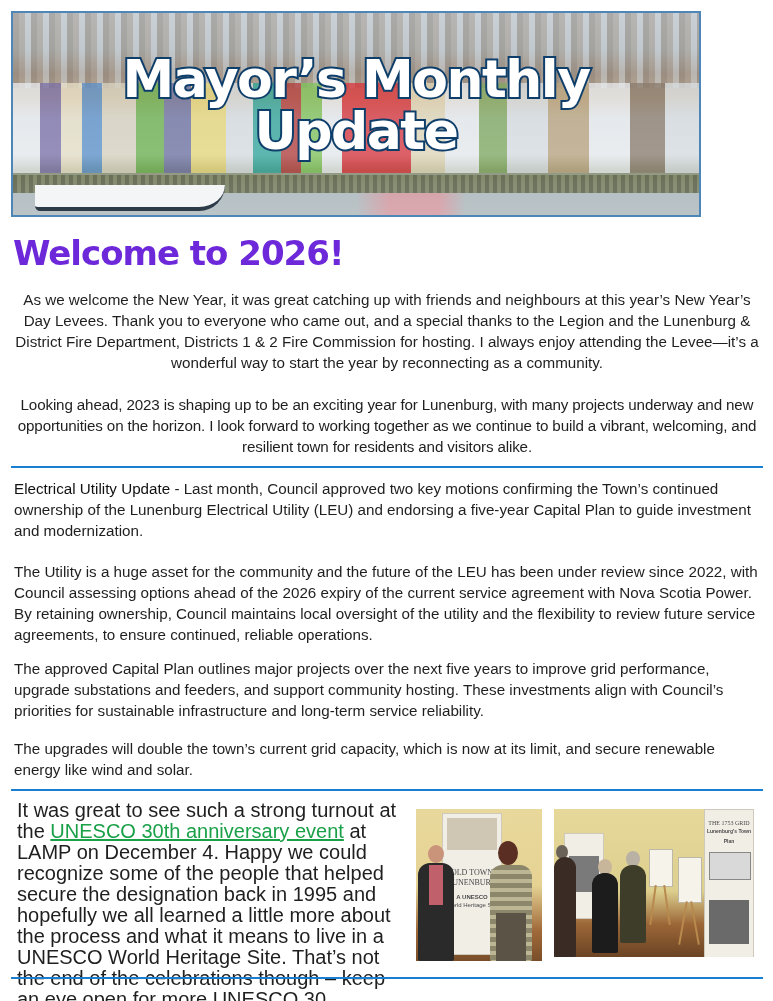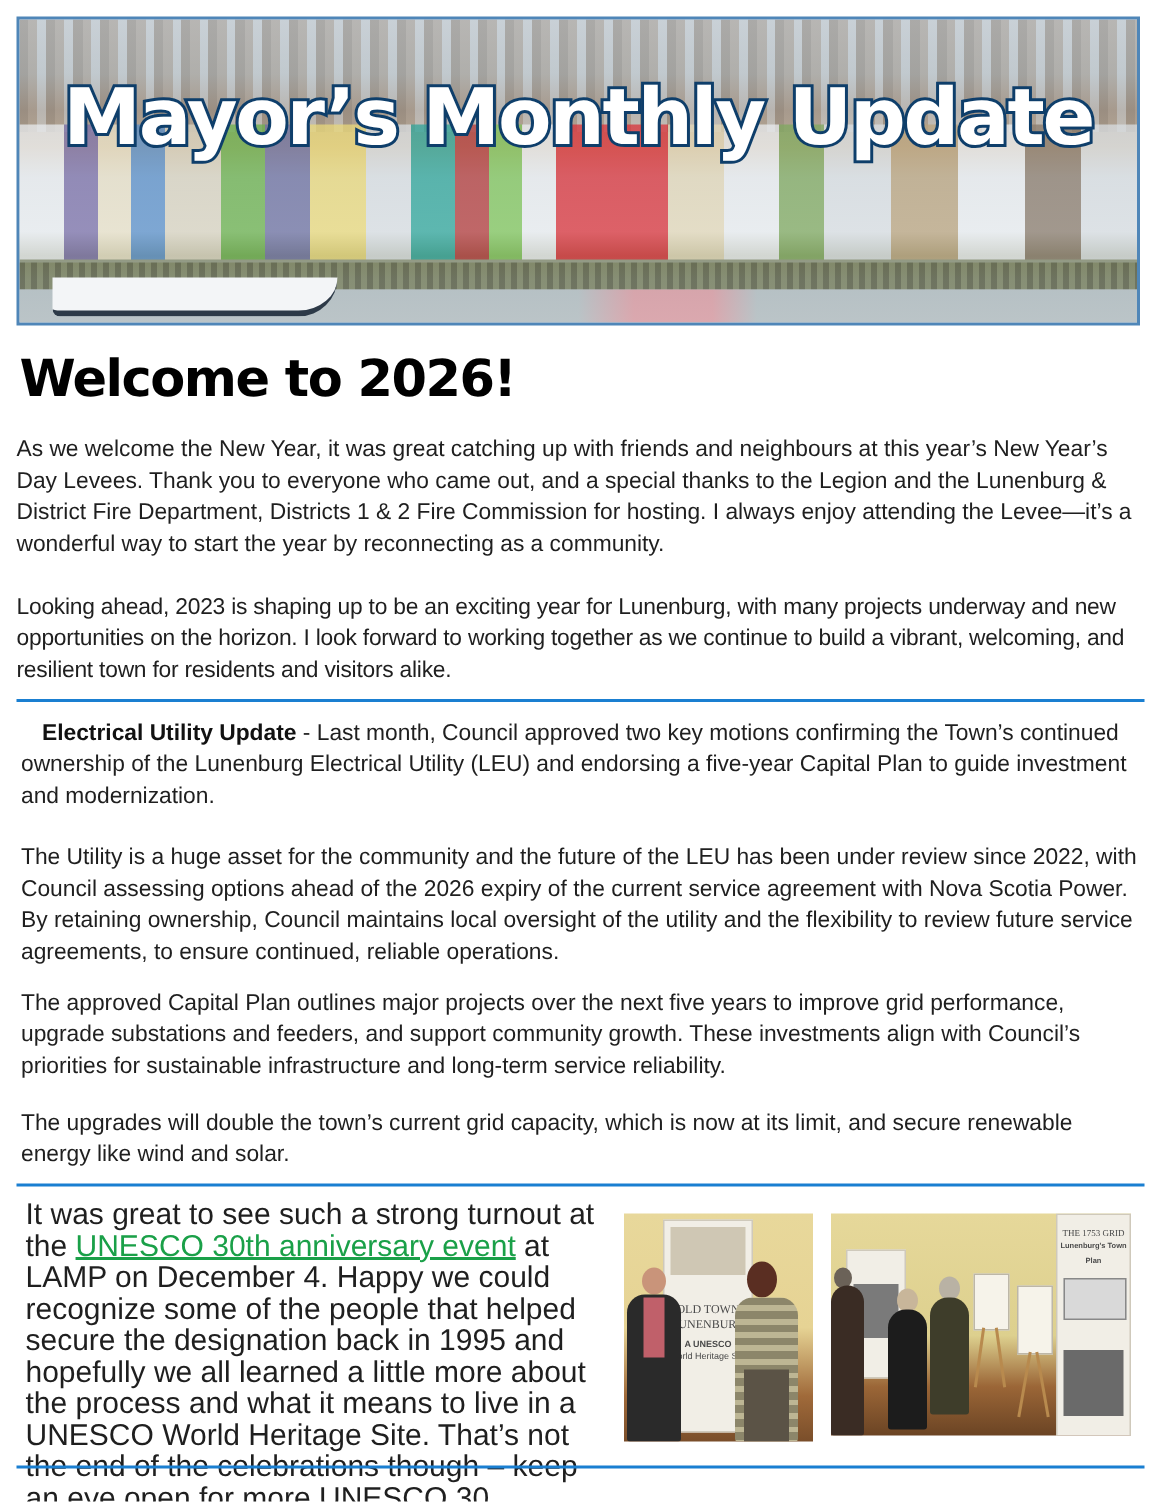--- a/index.html
+++ b/index.html
@@ -12,21 +12,21 @@
       height: 1001px;
       position: relative;
       overflow: hidden;
       font-family: "Liberation Sans", sans-serif;
       color: #1a1a1a;
     }
     .banner {
       position: absolute;
       left: 11px;
       top: 11px;
-      width: 749px;
+      width: 690px;
       height: 206px;
       border: 2px solid #4f86b8;
       box-sizing: border-box;
       overflow: hidden;
       background: linear-gradient(180deg, #c9d2d9 0%, #b9c3c8 18%, #a89a8c 30%, #c8b59a 42%, #d9dfe3 52%, #e8eef1 70%, #8d9478 78%, #a8b3b6 86%, #c6c9c9 100%);
       text-decoration: underline;
     }
     
     .houses {
       position: absolute;
@@ -112,52 +112,53 @@
     }
     .welcome-heading {
       position: absolute;
       left: 13px;
       top: 231px;
       margin: 0;
       font-family: "DejaVu Sans", sans-serif;
       font-weight: bold;
       font-size: 34px;
       letter-spacing: -1px;
-      color: #000000;
+      color: #6d28d9;
       line-height: 44px;
     }
     .para {
       position: absolute;
       left: 11px;
       width: 752px;
       margin: 0;
       font-size: 15.2px;
       line-height: 21px;
       color: #1f1f1f;
+      text-align: center;
     }
     .para.p2 {
       letter-spacing: -0.15px;
     }
     .rule {
       position: absolute;
       left: 11px;
       width: 752px;
       height: 2px;
       background: #1a7fd1;
     }
     .box-text {
       position: absolute;
       left: 14px;
       width: 748px;
       margin: 0;
       font-size: 15.2px;
       line-height: 21px;
       color: #1f1f1f;
     }
-    .box-text b { font-weight: bold; color: #111; margin-left: 14px; }
+    .box-text b { font-weight: normal; color: #111; }
     .unesco-text {
       position: absolute;
       left: 17px;
       top: 800px;
       width: 395px;
       margin: 0;
       font-size: 20px;
       line-height: 21px;
       color: #1f1f1f;
     }
@@ -229,21 +230,21 @@
 </div>
 
 <h2 class="welcome-heading">Welcome to 2026!</h2>
 <p class="para" style="top:289px;">As we welcome the New Year, it was great catching up with friends and neighbours at this year’s New Year’s Day Levees. Thank you to everyone who came out, and a special thanks to the Legion and the Lunenburg &amp; District Fire Department, Districts 1 &amp; 2 Fire Commission for hosting. I always enjoy attending the Levee—it’s a wonderful way to start the year by reconnecting as a community.</p>
 <p class="para p2" style="top:394px;">Looking ahead, 2023 is shaping up to be an exciting year for Lunenburg, with many projects underway and new opportunities on the horizon. I look forward to working together as we continue to build a vibrant, welcoming, and resilient town for residents and visitors alike.</p>
 
 <div class="rule" style="top:466px;"></div>
 
 <p class="box-text" style="top:478px;"><b>Electrical Utility Update</b><span> - Last month, Council approved two key motions confirming the Town’s continued ownership of the Lunenburg Electrical Utility (LEU) and endorsing a five-year Capital Plan to guide investment and modernization.</span></p>
 <p class="box-text" style="top:561px;">The Utility is a huge asset for the community and the future of the LEU has been under review since 2022, with Council assessing options ahead of the 2026 expiry of the current service agreement with Nova Scotia Power. By retaining ownership, Council maintains local oversight of the utility and the flexibility to review future service agreements, to ensure continued, reliable operations.</p>
-<p class="box-text" style="top:658px;">The approved Capital Plan outlines major projects over the next five years to improve grid performance, upgrade substations and feeders, and support community growth. These investments align with Council’s priorities for sustainable infrastructure and long-term service reliability.</p>
+<p class="box-text" style="top:658px;">The approved Capital Plan outlines major projects over the next five years to improve grid performance, upgrade substations and feeders, and support community hosting. These investments align with Council’s priorities for sustainable infrastructure and long-term service reliability.</p>
 <p class="box-text" style="top:738px;">The upgrades will double the town’s current grid capacity, which is now at its limit, and secure renewable energy like wind and solar.</p>
 
 <div class="rule" style="top:789px;"></div>
 
 <p class="unesco-text"><span>It was great to see such a strong turnout at the </span><a href="#">UNESCO 30th anniversary event</a><span> at LAMP on December 4. Happy we could recognize some of the people that helped secure the designation back in 1995 and hopefully we all learned a little more about the process and what it means to live in a UNESCO World Heritage Site. That’s not the end of the celebrations though – keep an eye open for more UNESCO 30 celebrations later this year.</span></p>
 
 <div class="photo photo1" title="Two people standing beside an Old Town Lunenburg UNESCO World Heritage Site banner">
   <div class="banner-stand" style="left:26px; top:4px; width:58px; height:140px;">
     <div style="position:absolute; left:4px; top:4px; width:50px; height:32px; background:#cfc7b4;"></div>
     <div class="stand-label" style="top:54px;">OLD TOWN</div>

